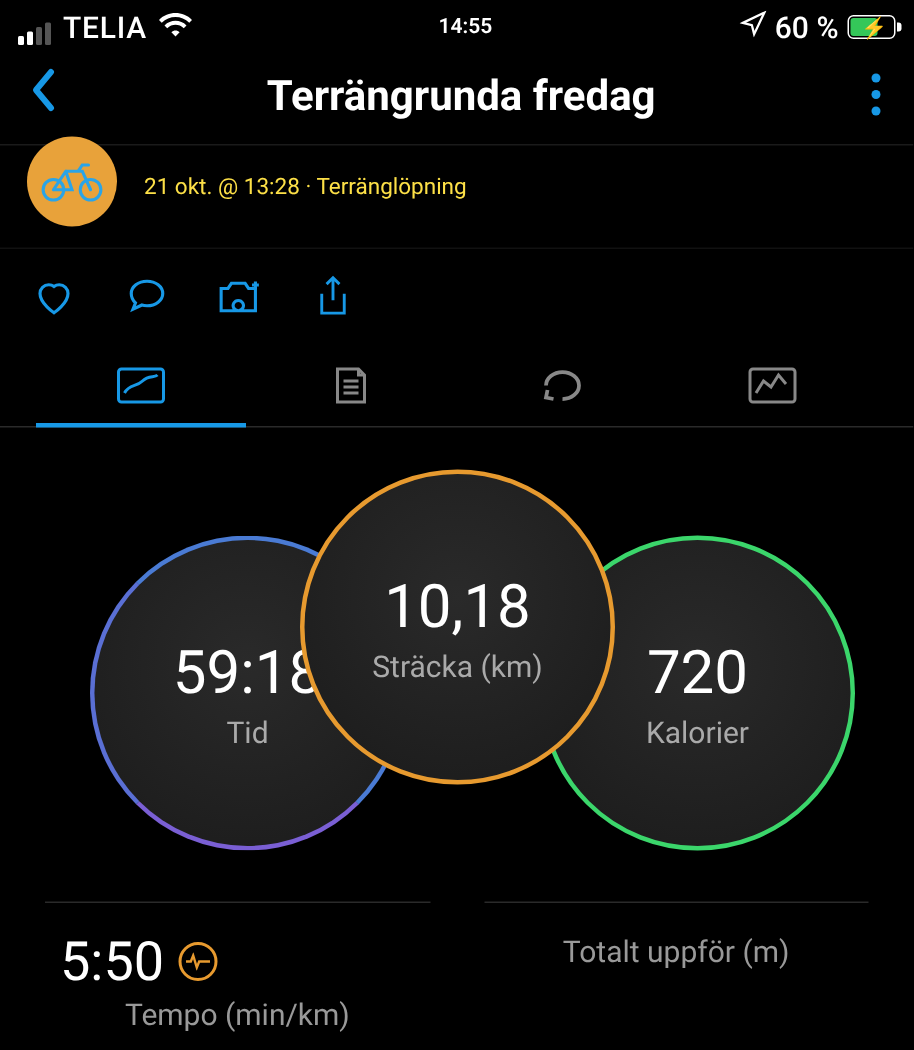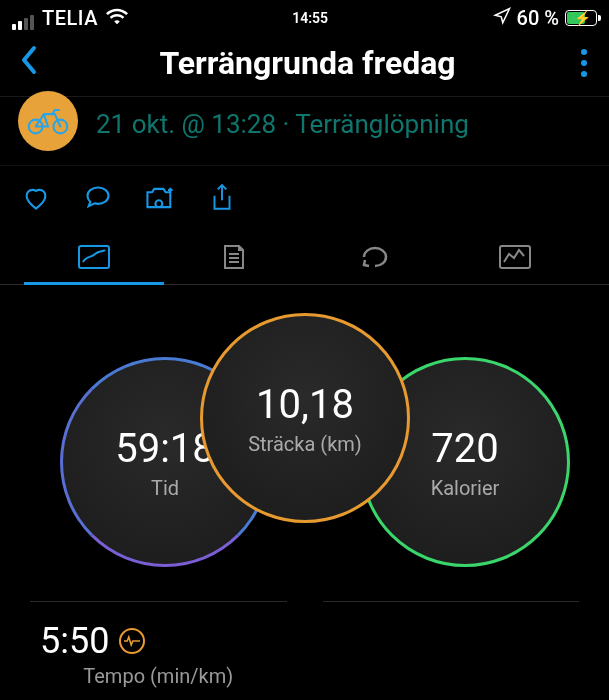--- a/index.html
+++ b/index.html
@@ -45,35 +45,35 @@
     background:#34c759; border-radius:2px;
   }
   .bolt{
     position:absolute; left:8px; top:-1px; font-size:14px; color:#000;
   }
   .nav-bar {
     display: flex; align-items:center; justify-content:space-between;
     padding: 12px 18px 14px 18px;
   }
   .back-chevron { color:#1798e6; font-size:36px; font-weight:300; line-height:1;}
-  .title { font-size:32px; font-weight:700; text-align:center; flex:1;}
+  .title { font-size:28px; font-weight:700; text-align:center; flex:1;}
   .menu-dots { display:flex; flex-direction:column; gap:5px; padding:4px;}
   .menu-dots span{ width:6px; height:6px; background:#1798e6; border-radius:50%;}
   .divider { height:1px; background:#1a1a1a;}
   .meta-row {
     display:flex; align-items:center; gap:18px;
     padding: 0 18px 14px 18px;
   }
   .avatar {
     width:60px; height:60px; border-radius:50%;
     background:#e8a23a; display:flex; align-items:center; justify-content:center;
     margin-top:-6px;
   }
   .avatar svg { width:44px; height:30px; }
-  .meta-text { color:#0f766e; font-size:26px; }
+  .meta-text { color:#fde047; font-size:15px; }
   .action-row {
     display:flex; gap:30px; padding: 18px 20px 16px 20px;
     border-top:1px solid #111;
   }
   .action-row .ico { color:#1798e6; width:32px; height:28px; display:flex; align-items:center; justify-content:center;}
   .tab-row {
     display:flex; border-bottom:1px solid #2a2a2a;
     padding: 0 24px;
   }
   .tab {
@@ -247,14 +247,15 @@
       <span class="svalue">5:50</span>
       <span class="pulse">
         <svg viewBox="0 0 20 12">
             <path d="M0 6h4l2-5 3 10 2-5h9" fill="none" stroke="#e79a2f" stroke-width="2"></path>
           </svg>
       </span>
     </div>
     <div class="s-lab">Tempo (min/km)</div>
   </div>
   <div class="stat">
+    <div class="s-lab">Totalt uppför (m)</div>
   </div>
 </div>
 
 </body></html>

